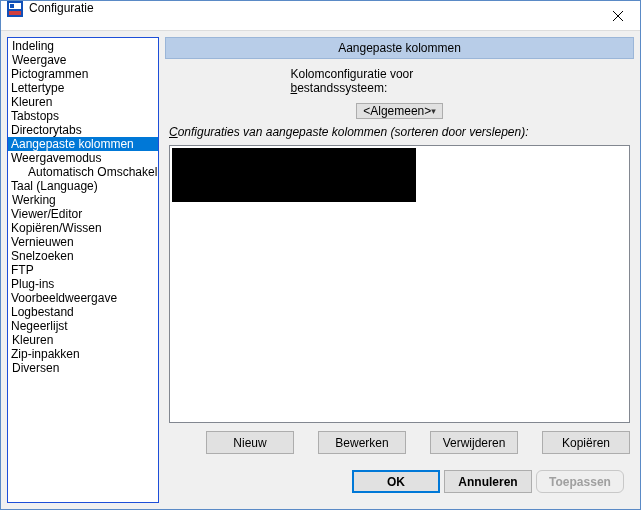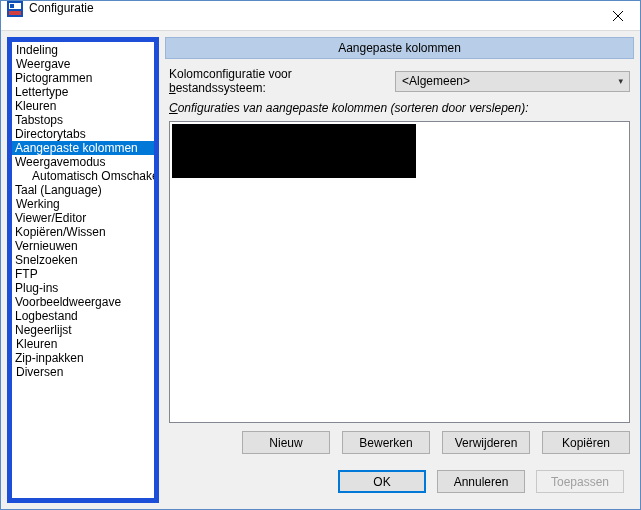--- a/index.html
+++ b/index.html
@@ -35,21 +35,21 @@
     cursor: default;
   }
   .body {
     flex: 1; display: flex; gap: 6px;
     padding: 6px;
     overflow: hidden;
   }
   .tree {
     width: 152px; height: 100%;
     background: #fff;
-    border: 5px solid #1d4ed8;
+    border: 1px solid #1d4ed8;
     overflow: hidden;
     padding: 1px 0;
     line-height: 14px;
   }
   .tree-item {
     white-space: nowrap;
     padding: 0 2px 0 4px;
     cursor: default;
     overflow: hidden;
   }
@@ -66,20 +66,21 @@
   .header-bar {
     height: 22px;
     background: #b8cde8;
     border: 1px solid #9bb6d8;
     display: flex; align-items: center; justify-content: center;
     font-size: 12px;
   }
   .form-row {
     display: flex; align-items: center; gap: 8px;
     padding: 2px 4px 0 4px;
+    flex-direction: column;
   }
   .form-label { flex: 0 0 auto; width: 218px; }
   .form-label .ul, .static-label .ul { text-decoration: underline; }
   .dropdown {
     flex: 1;
     height: 21px;
     background: #e1e1e1;
     border: 1px solid #adadad;
     display: flex; align-items: center;
     padding: 0 6px;
@@ -97,39 +98,40 @@
     position: relative;
     overflow: hidden;
   }
   .listbox .blackrect {
     position: absolute;
     left: 2px; top: 2px;
     width: 244px; height: 54px;
     background: #000;
   }
   .button-row {
-    display: flex; gap: 12px;
+    display: flex; gap: 24px;
     justify-content: flex-end;
     padding: 2px 4px;
   }
   .btn {
     width: 88px; height: 23px;
     background: #e1e1e1;
     border: 1px solid #adadad;
     display: flex; align-items: center; justify-content: center;
     cursor: default;
     font-size: 12px;
   }
   .footer {
-    display: flex; gap: 11px;
+    display: flex; gap: 4px;
     justify-content: flex-end;
     padding: 8px 10px 10px 10px;
+    font-weight: bold;
   }
   .btn.default { border: 2px solid #0078d7; background: #e1e1e1; }
-  .btn.disabled { color: #a0a0a0; border-color: #c8c8c8; background: #efefef; }
+  .btn.disabled { color: #a0a0a0; border-color: #c8c8c8; background: #efefef; border-radius: 6px; }
 </style>
 </head>
 <body>
 
 <div class="window">
 
   <div class="titlebar">
     <span class="app-icon">
       <svg width="16" height="16" viewBox="0 0 16 16">
         <rect x="0" y="0" width="16" height="16" fill="#1050b8"></rect>

